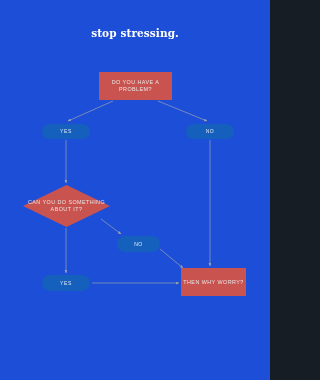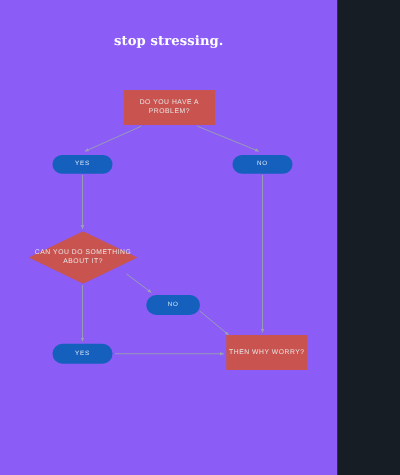--- a/index.html
+++ b/index.html
@@ -13,21 +13,21 @@
   body {
     background: #161d24;
     font-family: "Liberation Sans", sans-serif;
     position: relative;
   }
 
   #poster {
     position: relative;
     width: 270px;
     height: 380px;
-    background: #8b5cf6;
+    background: #1d4ed8;
   }
 
   
   #title {
     position: absolute;
     left: 0;
     top: 27px;
     width: 270px;
     text-align: center;
     color: #ffffff;

